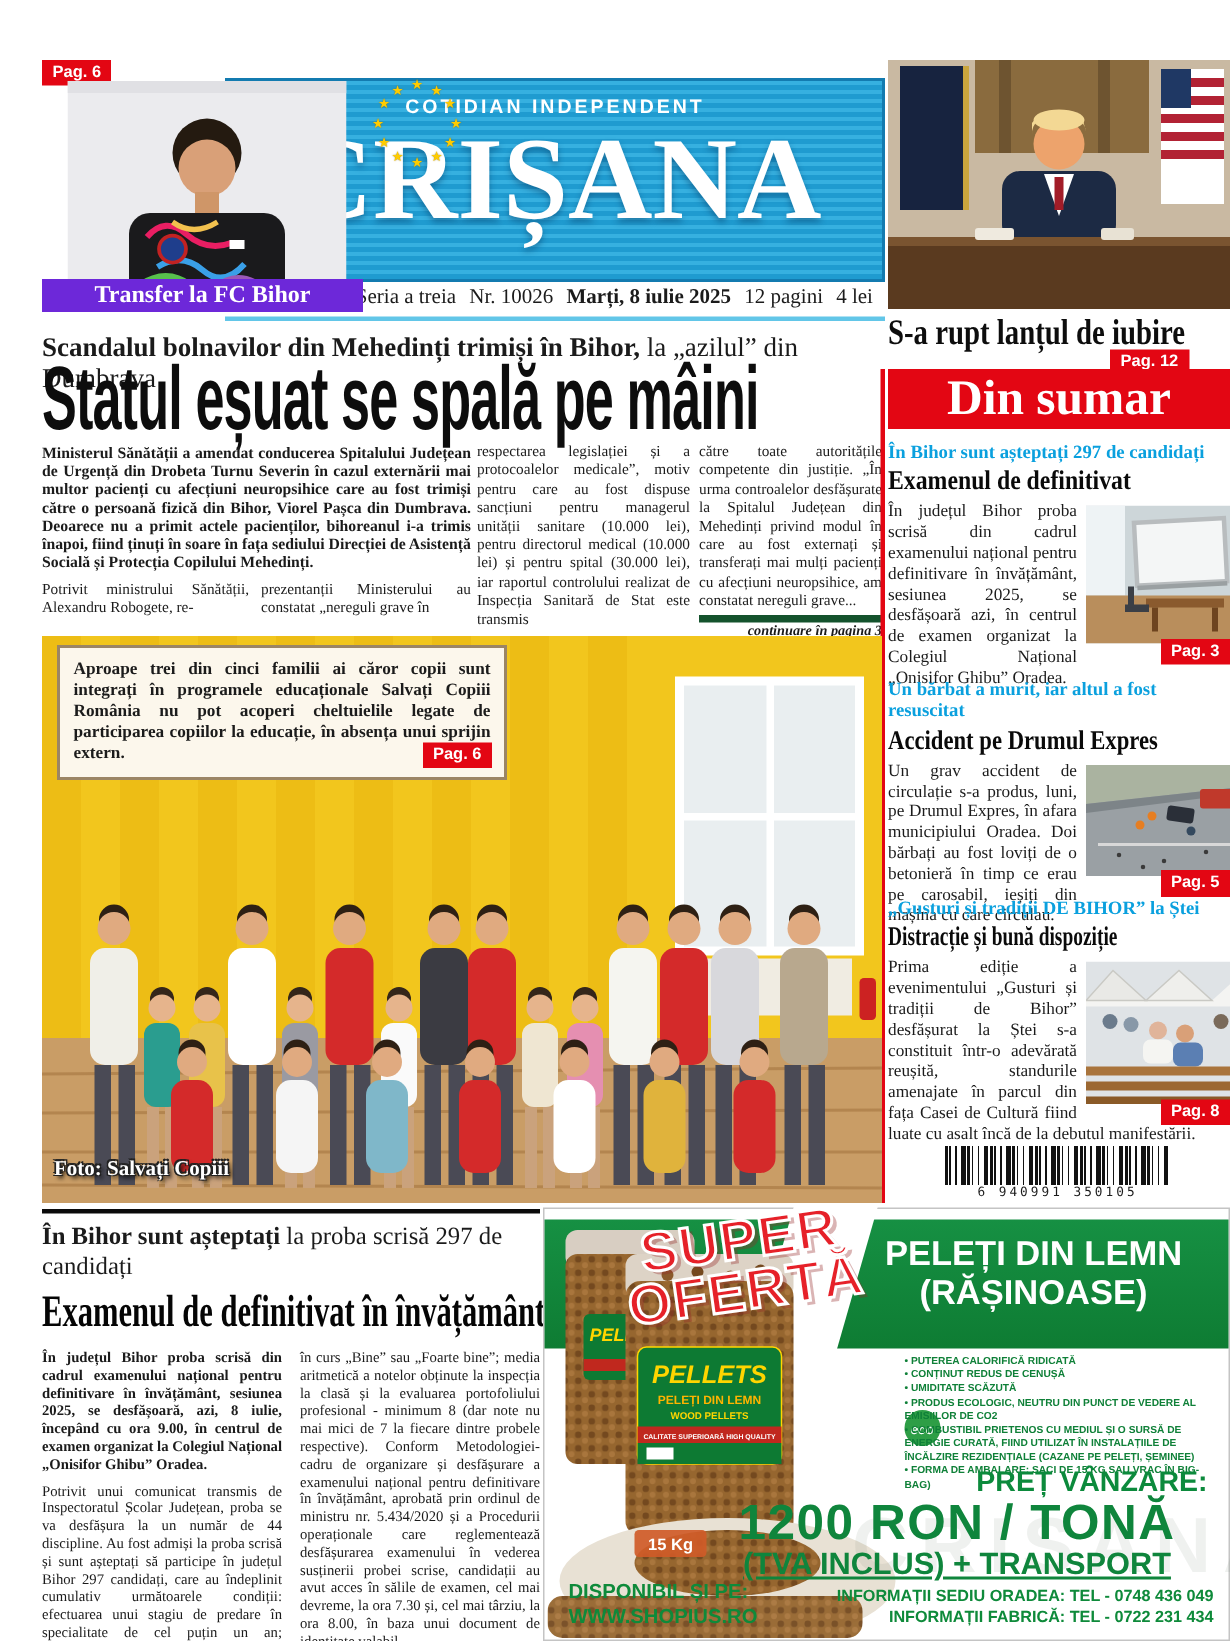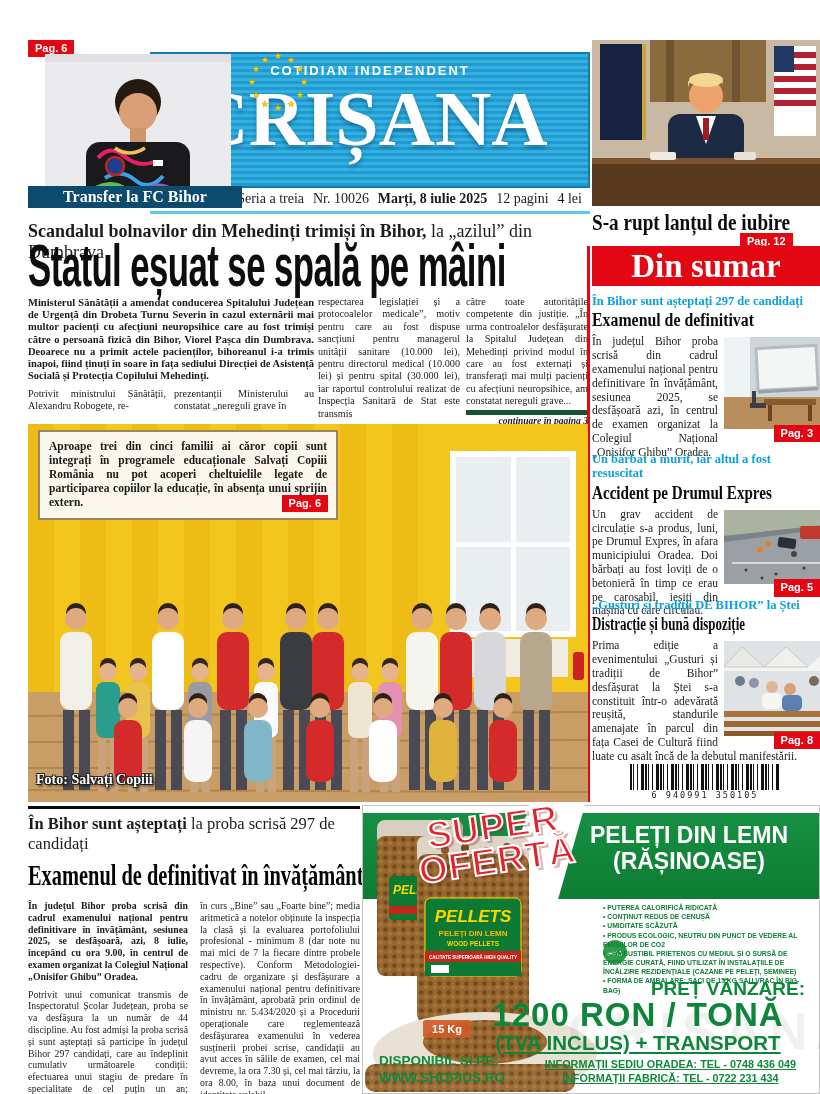--- a/index.html
+++ b/index.html
@@ -21,21 +21,21 @@
      font-family:"Liberation Sans",sans-serif;font-weight:bold;font-size:13px;
      letter-spacing:2px;z-index:3;}
   .mast-title{position:absolute;left:0;right:0;top:26px;text-align:center;color:#fff;
      font-weight:bold;font-size:78px;line-height:1.0;z-index:2;
      text-shadow:0 3px 4px rgba(0,40,80,.4);}
   .stars{position:absolute;left:97px;top:-2px;width:60px;height:60px;z-index:4;}
   .stars span{position:absolute;font-size:9px;color:#ffcc00;text-shadow:0 0 1px #8a6d00;}
   .infobar{left:150px;top:188px;width:440px;height:22px;display:flex;align-items:center;
      justify-content:space-between;padding:0 8px;box-sizing:border-box;font-size:14px;}
   .cyanrule{left:150px;top:211px;width:440px;height:3px;background:#62c6e8;}
-  .transfer{left:28px;top:186px;width:214px;height:22px;background:#0c4a6e;color:#fff;
+  .transfer{left:28px;top:186px;width:214px;height:22px;background:#6d28d9;color:#fff;
      font-weight:bold;font-size:16px;text-align:center;line-height:22px;z-index:6;}
   
   .kicker{font-size:18px;}
   .kicker b{font-weight:bold;}
   .m-headline{left:28px;top:236px;font-family:"Liberation Sans",sans-serif;font-weight:bold;
      font-size:60px;line-height:1;color:#0d0d0d;letter-spacing:-1px;}
   .lede{left:28px;top:297px;width:286px;height:86px;overflow:hidden;font-weight:bold;
      font-size:10.5px;line-height:12.2px;}
   .minicol{top:388px;height:40px;overflow:hidden;font-size:10.2px;line-height:12.2px;}
   .bodycol{top:296px;height:128px;overflow:hidden;font-size:10.2px;line-height:12.4px;}
@@ -89,22 +89,22 @@
   .burst div{font-size:37px;line-height:.92;letter-spacing:1px;}
   .ad-bullets{position:absolute;left:240px;top:97px;width:212px;margin:0;padding:0;
      list-style:none;color:#0f8038;font-weight:bold;font-size:6.8px;line-height:1.35;z-index:4;}
   .ad-bullets li:before{content:"• ";}
   .price-label{position:absolute;right:14px;top:172px;font-weight:bold;font-size:19px;
      color:#0c8a3c;z-index:5;}
   .price{position:absolute;left:100px;top:190px;width:350px;text-align:center;
      font-weight:bold;font-size:33px;color:#0f853c;letter-spacing:1px;z-index:5;}
   .price-sub{position:absolute;left:100px;top:225px;width:350px;text-align:center;
      font-weight:bold;font-size:20.5px;color:#0f853c;z-index:5;text-decoration:underline;}
-  .contact{position:absolute;right:23px;top:252px;text-align:center;font-weight:bold;
-     font-size:10.8px;line-height:13.5px;color:#0e8a3a;z-index:5;text-decoration:underline;}
+  .contact{position:absolute;right:10px;top:252px;text-align:right;font-weight:bold;
+     font-size:10.8px;line-height:13.5px;color:#0e8a3a;z-index:5;}
   .avail{position:absolute;left:16px;top:246px;font-weight:bold;font-size:13.5px;
      line-height:17px;color:#0e8a3a;z-index:5;}
   .wm{position:absolute;left:205px;top:195px;font-weight:bold;font-size:52px;
      letter-spacing:8px;color:rgba(130,145,135,.13);z-index:4;}
   .tr-head{left:592px;top:209px;width:228px;font-weight:bold;font-size:24px;color:#0d0d0d;}
 </style>
 </head>
 <body>
 
 <div class="page">

